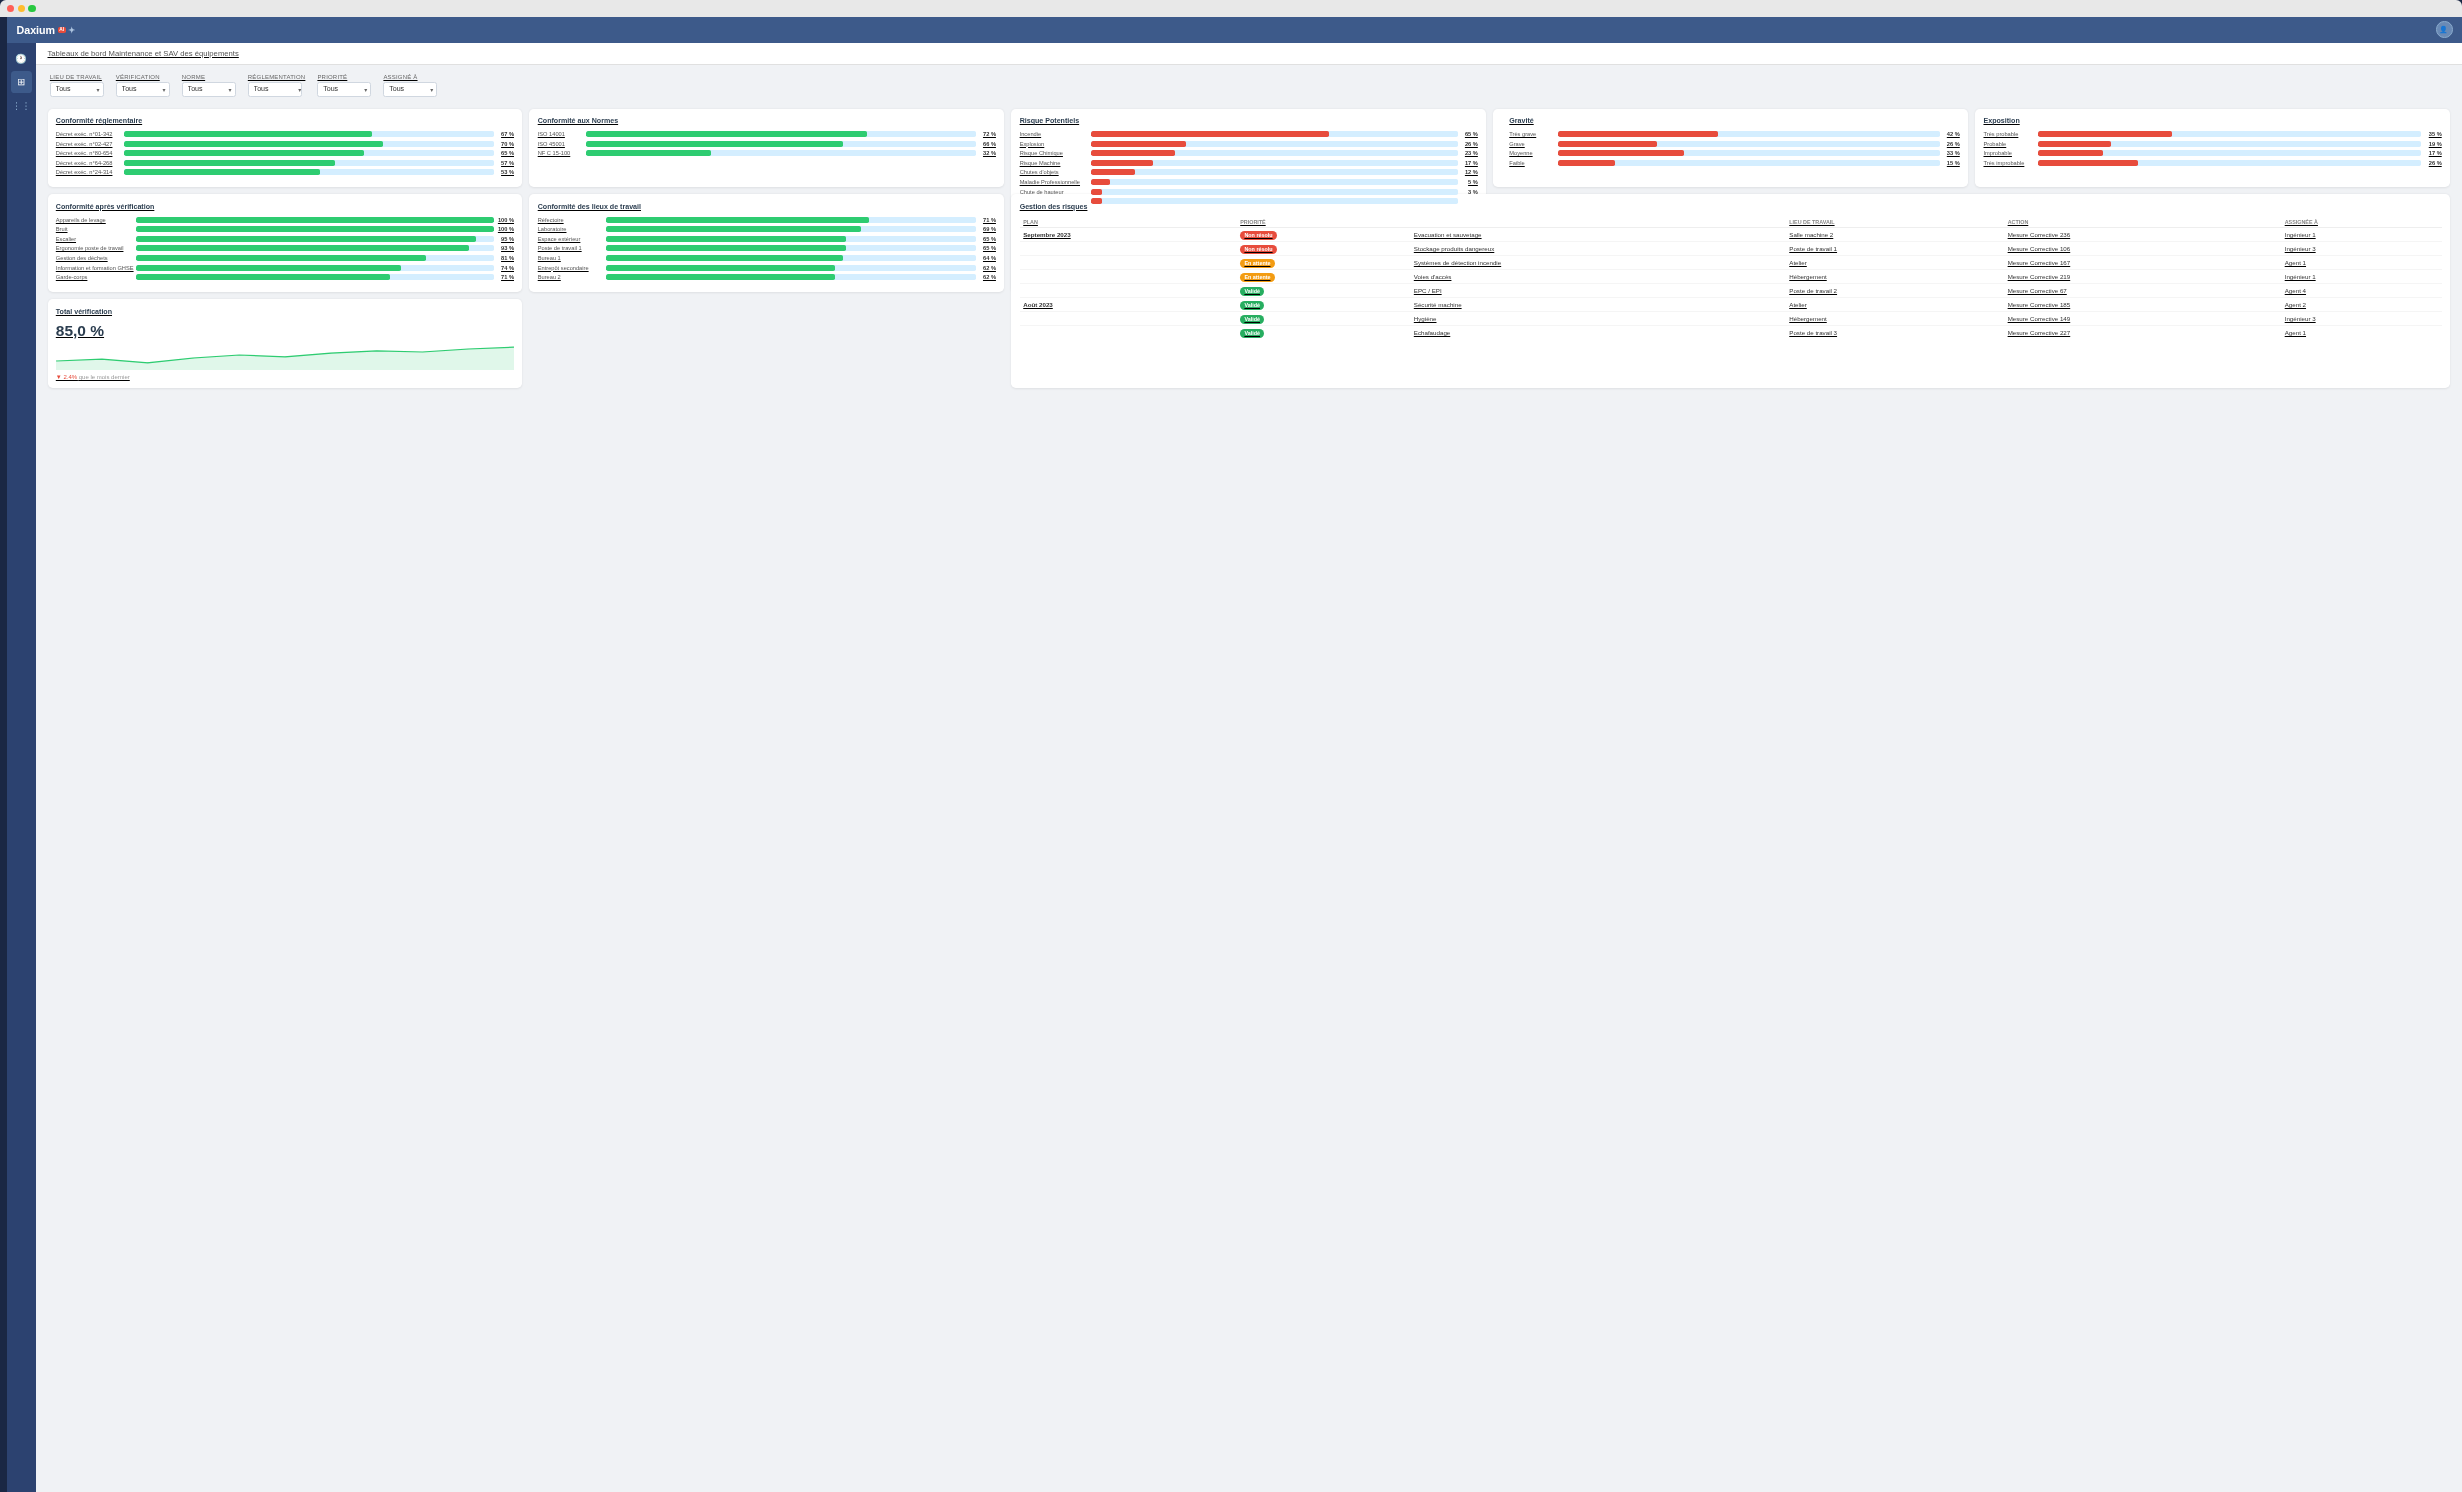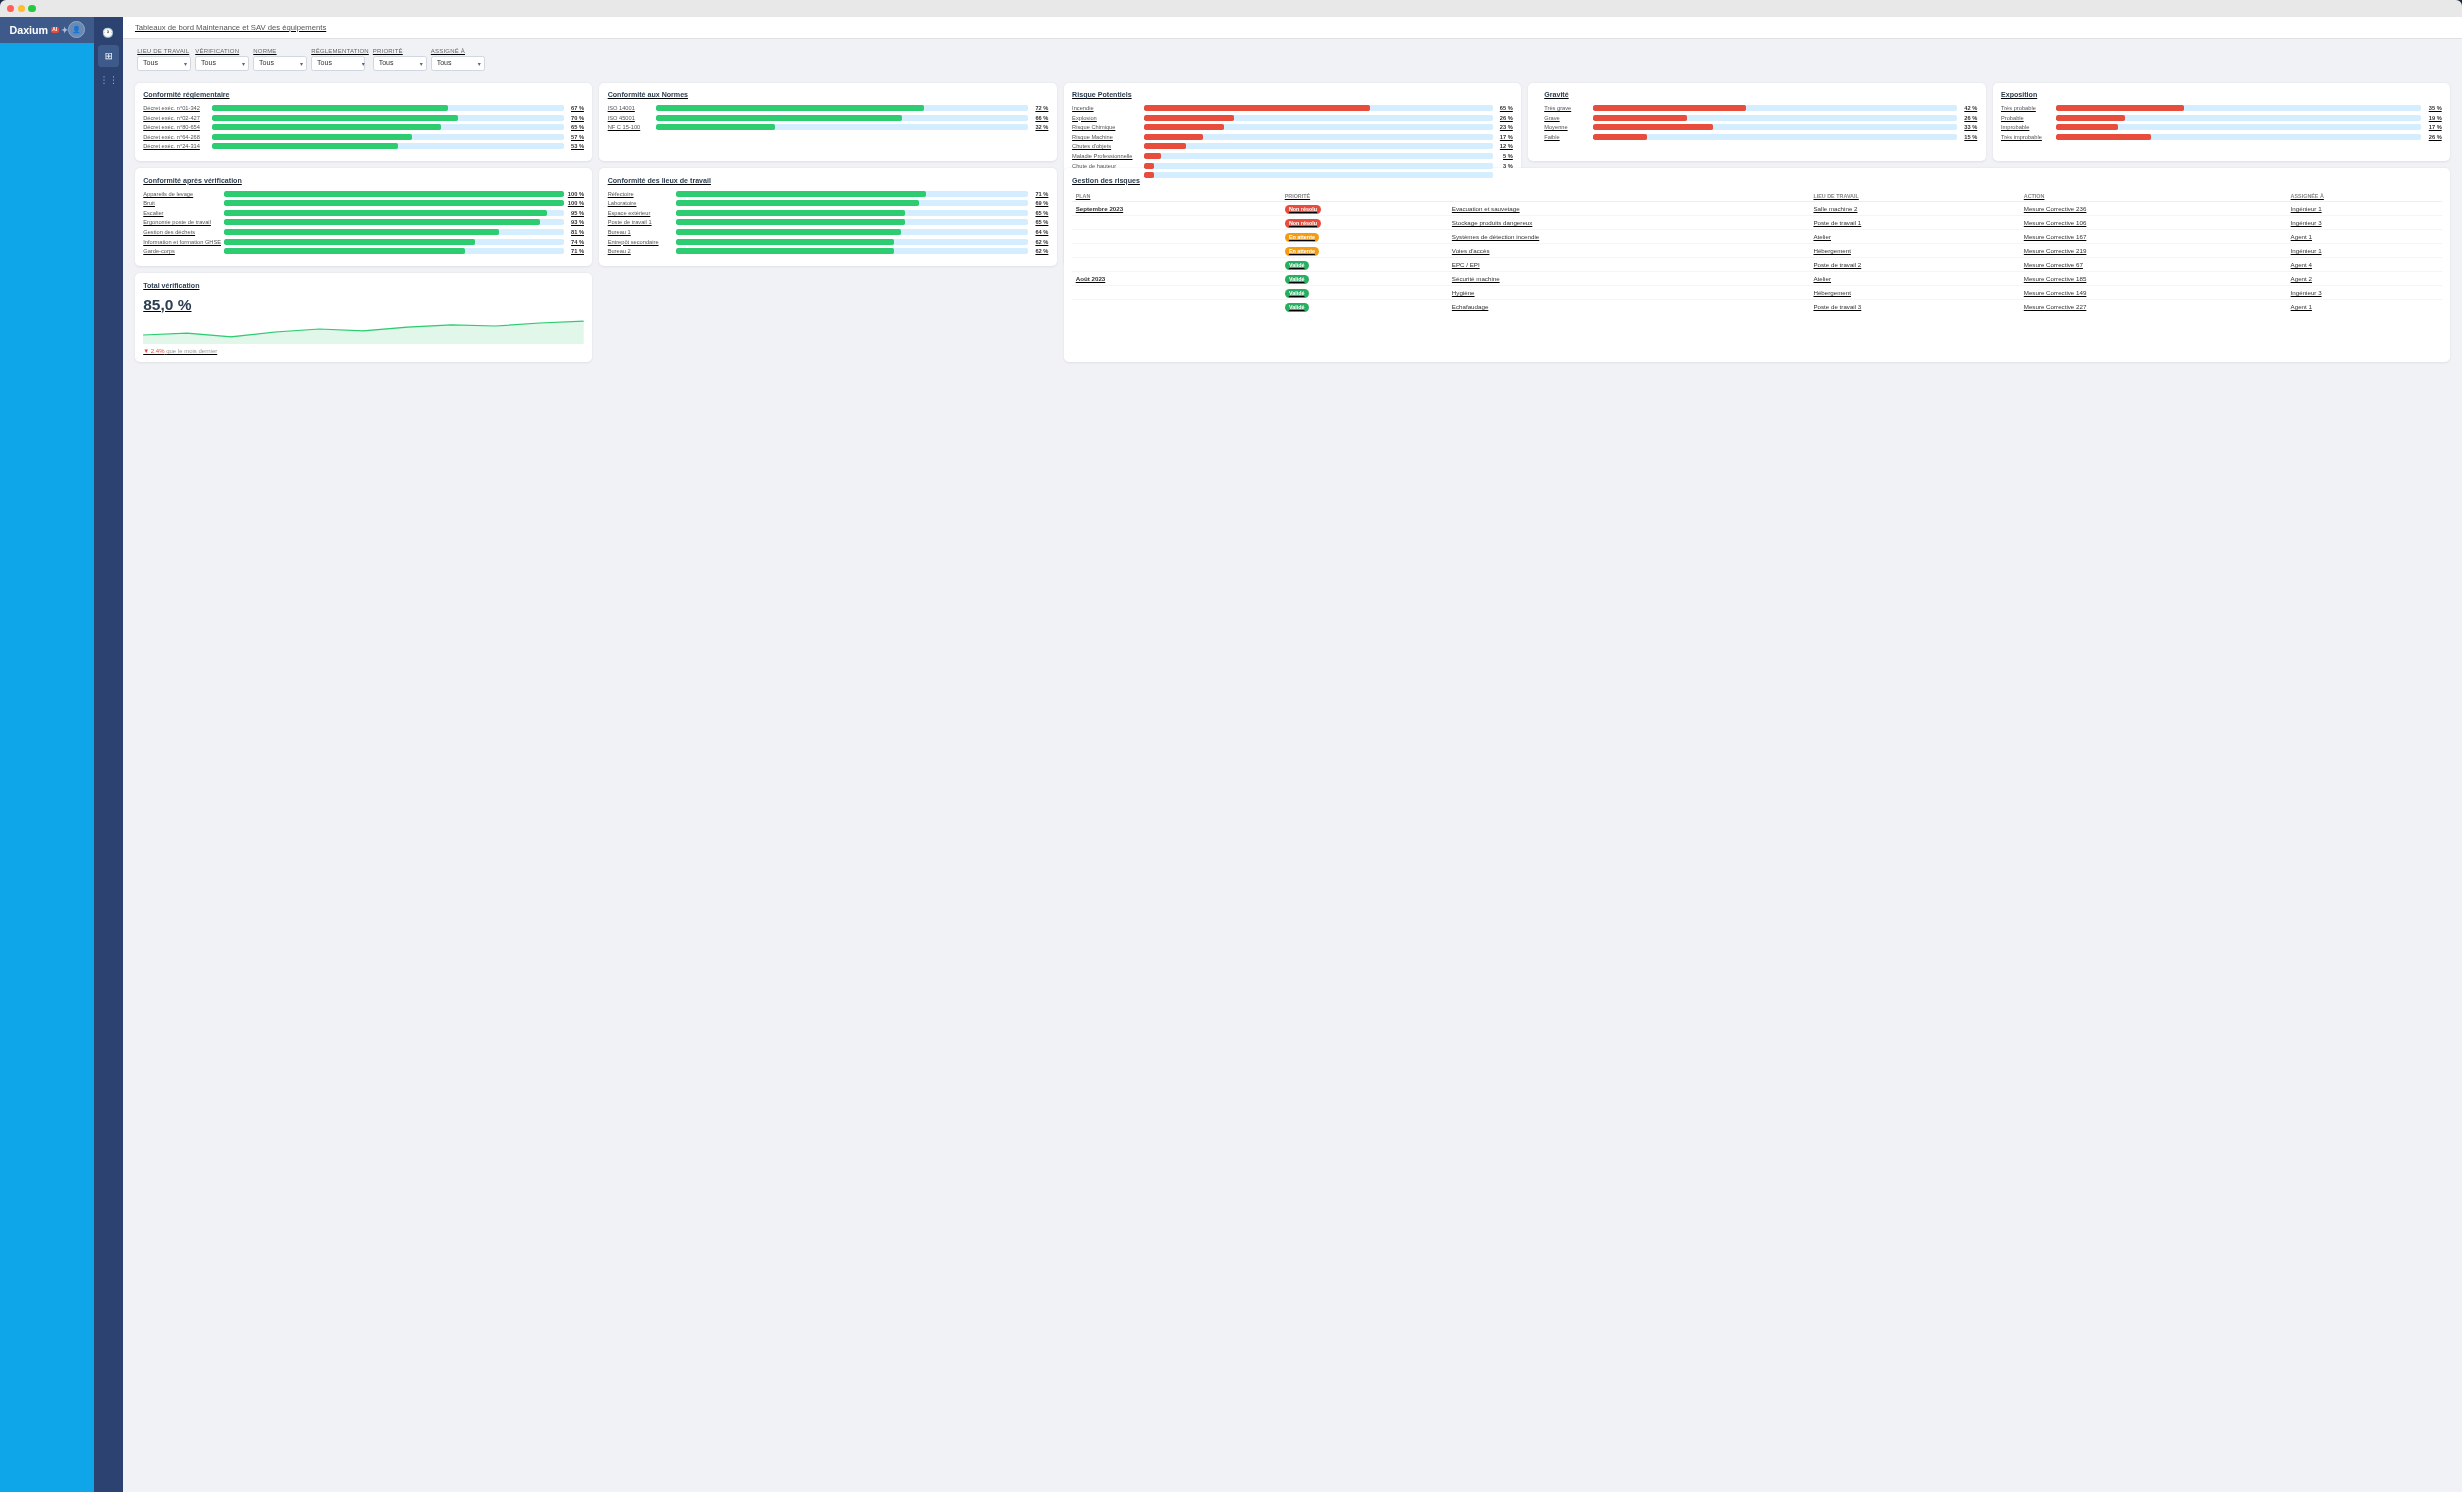--- a/index.html
+++ b/index.html
@@ -3,21 +3,21 @@
   <meta charset="utf-8">
   <style>
     * { box-sizing: border-box; margin: 0; padding: 0; }
     body { font-family: -apple-system, BlinkMacSystemFont, 'Segoe UI', sans-serif; background: #1a2744; min-height: 100vh; }
 
     .window-chrome { background: #e8e8e8; border-radius: 6px 6px 0 0; padding: 4.8px 7.1px; display: flex; align-items: center; gap: 3.6px; }
     .btn-close { width: 7.1px; height: 7.1px; border-radius: 50%; background: #ff5f57; border: none; cursor: pointer; }
     .btn-min { width: 7.1px; height: 7.1px; border-radius: 50%; background: #febc2e; border: none; cursor: pointer; }
     .btn-max { width: 7.1px; height: 7.1px; border-radius: 50%; background: #28c840; border: none; cursor: pointer; }
 
-    .app-container { display: flex; flex-direction: row; height: calc(100vh - 16.7px); background: #0ea5e9; }
+    .app-container { display: flex; flex-direction: column; height: calc(100vh - 16.7px); background: #0ea5e9; margin-left: 7px; }
 
     .top-bar { background: #3d5a8a; display: flex; align-items: center; padding: 0 9.5px; height: 26px; }
     .logo { color: white; font-weight: bold; font-size: 10.7px; display: flex; align-items: center; gap: 2.4px; }
     .logo-badge { background: #e74c3c; color: white; font-size: 4.8px; border-radius: 1.8px; padding: 0.6px 1.8px; font-weight: bold; }
     .logo-icon { color: #adc4e0; font-size: 8.3px; }
     .top-bar-right { margin-left: auto; }
     .user-avatar { width: 16.7px; height: 16.7px; border-radius: 50%; background: #6a8ab5; border: 1.2px solid #8aabcd; display: flex; align-items: center; justify-content: center; color: white; font-size: 7.1px; cursor: pointer; }
 
     .main-layout { display: flex; flex: 1; overflow: hidden; }
 
@@ -25,21 +25,21 @@
     .sidebar-item { width: 21.4px; height: 21.4px; border-radius: 3.6px; display: flex; align-items: center; justify-content: center; color: #8aabcd; cursor: pointer; font-size: 9.5px; }
     .sidebar-item.active { background: #3d5a8a; color: white; }
 
     .content-area { flex: 1; overflow-y: auto; background: #f0f2f5; text-decoration: underline; }
 
     .breadcrumb-bar { background: white; padding: 6px 12px; border-bottom: 0.6px solid #e0e0e0; font-size: 7.7px; color: #555; }
 
     .page-header { padding: 9.5px 14.3px 4.8px; }
     .page-title { font-size: 13px; font-weight: 600; color: #2c3e50; margin-bottom: 7.1px; }
 
-    .filters-row { display: flex; gap: 4px; align-items: flex-end; flex-wrap: wrap; margin-bottom: 2.4px; }
+    .filters-row { display: flex; gap: 12px; align-items: flex-end; flex-wrap: wrap; margin-bottom: 2.4px; }
     .filter-group { display: flex; flex-direction: column; gap: 1.8px; }
     .filter-label { font-size: 6px; color: #666; font-weight: 500; text-transform: uppercase; letter-spacing: 0.2px; }
     .filter-select { border: 0.6px solid #d0d7e0; border-radius: 2.4px; padding: 2.4px 14.3px 2.4px 4.8px; font-size: 7.1px; color: #333; background: white; appearance: none; cursor: pointer; min-width: 54px; }
     .filter-wrapper { position: relative; }
     .filter-wrapper::after { content: '▾'; position: absolute; right: 4.2px; top: 50%; transform: translateY(-50%); font-size: 6px; color: #666; pointer-events: none; }
 
     .dashboard-grid { padding: 4.8px 12px 12px; display: grid; grid-template-columns: 1fr 1fr 1fr 1fr 1fr; grid-template-rows: auto auto auto; gap: 7.1px; }
 
     .card { background: white; border-radius: 4.8px; padding: 8.3px; box-shadow: 0 0.6px 2.4px rgba(0,0,0,0.08); }
 

